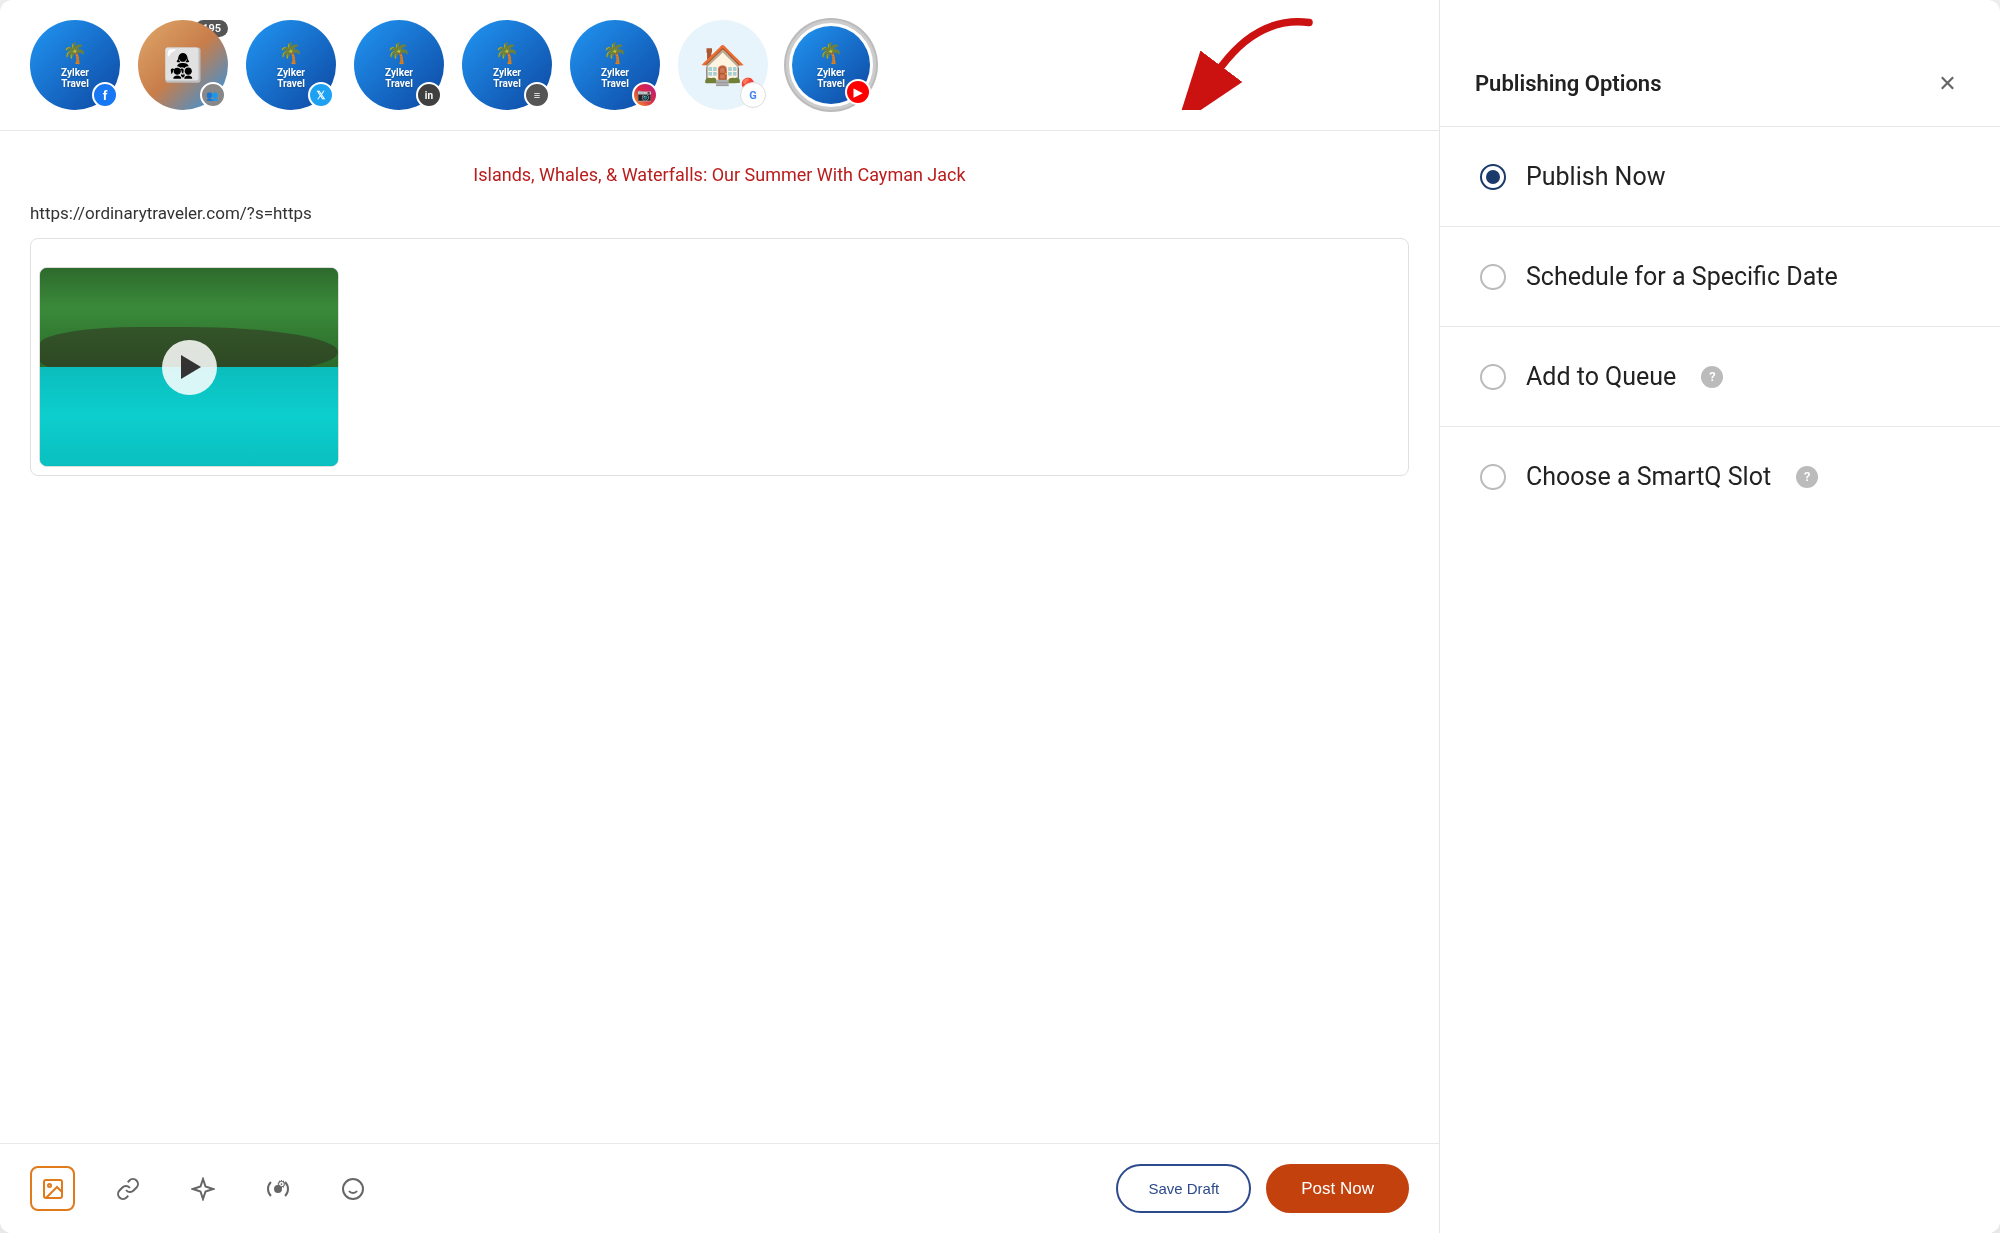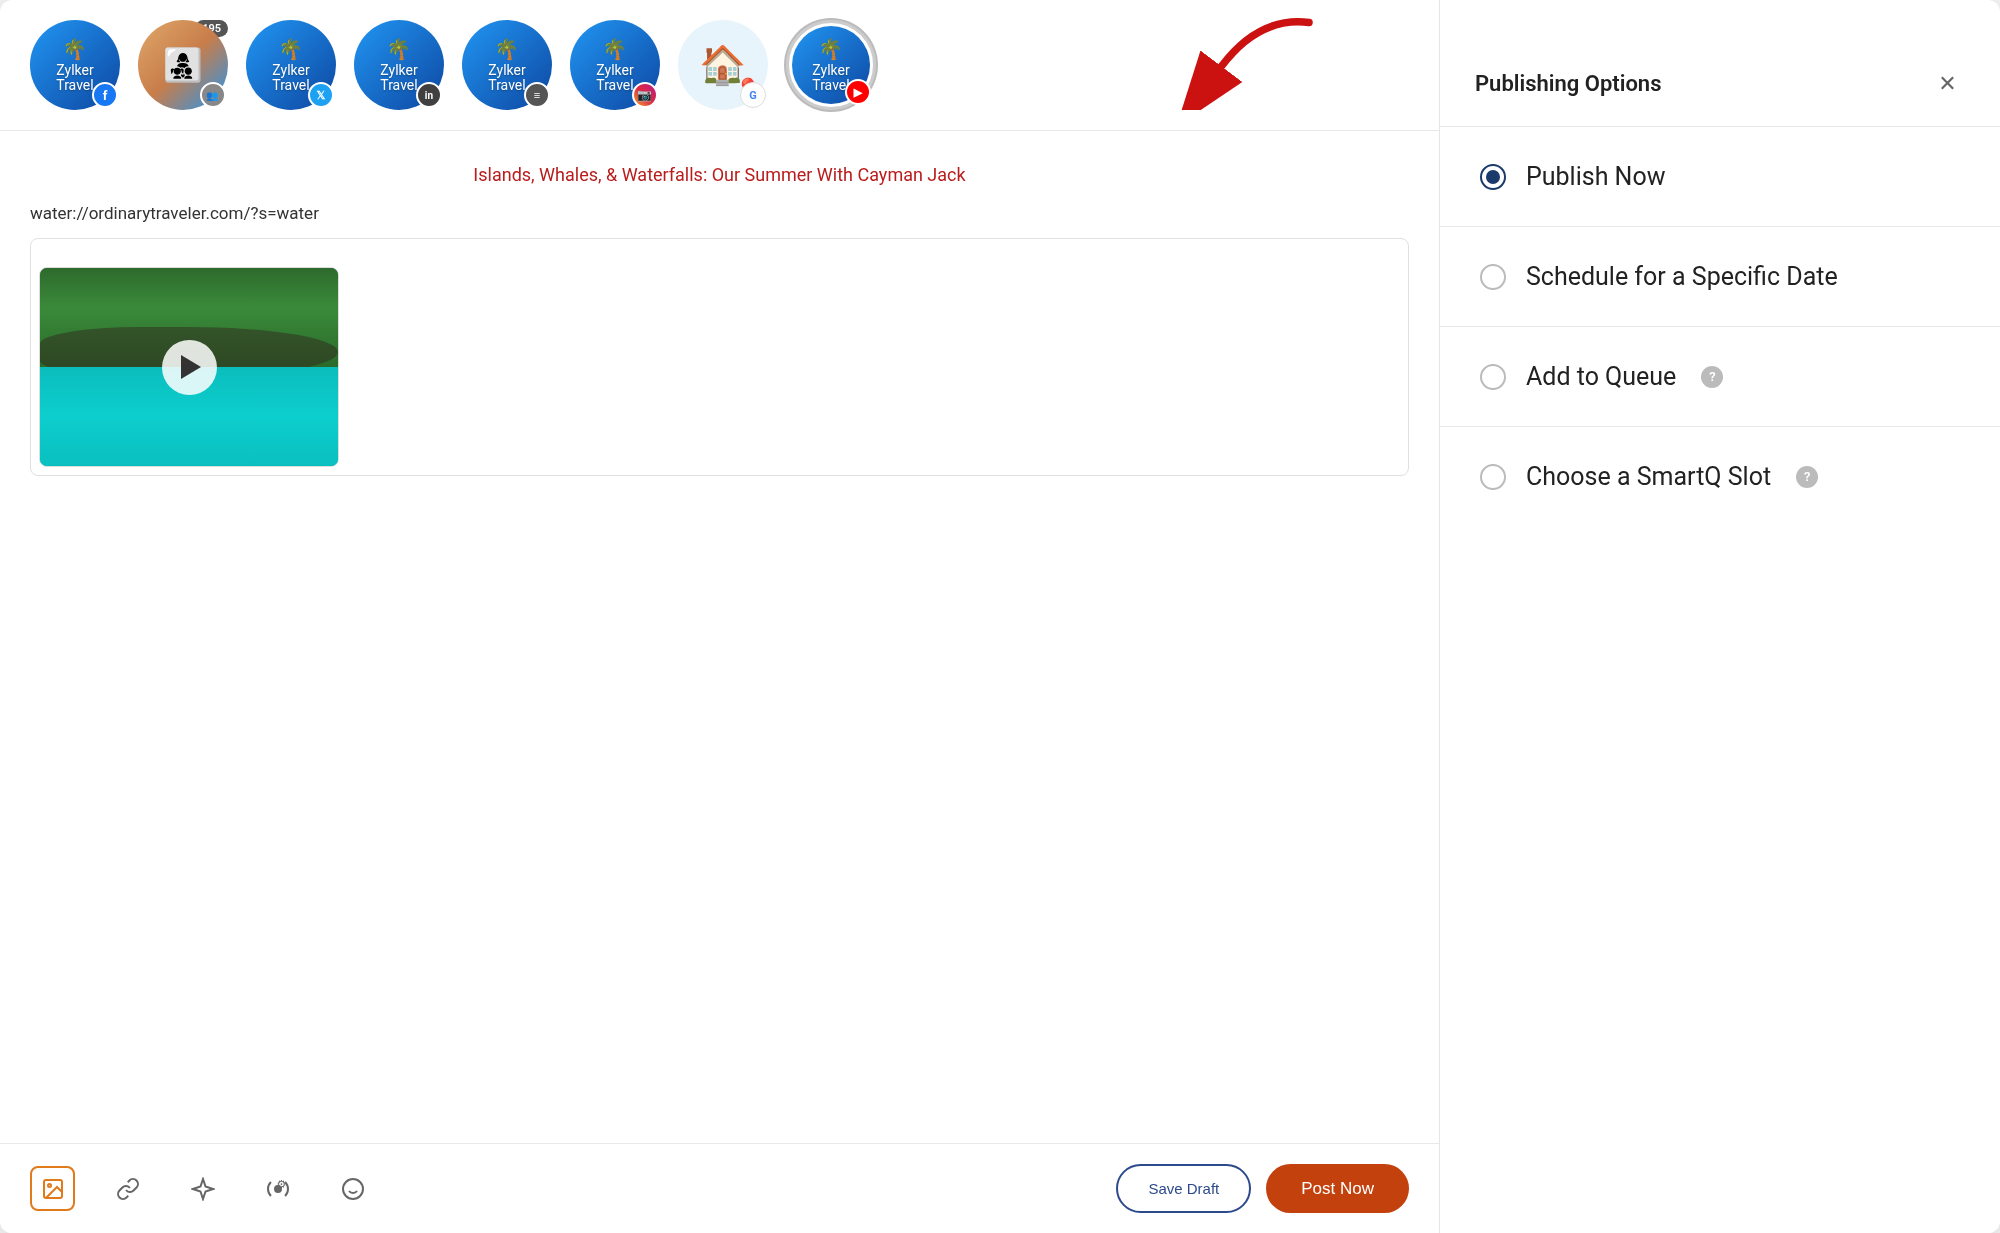--- a/index.html
+++ b/index.html
@@ -63,24 +63,24 @@
       flex-direction: column;
       align-items: center;
       justify-content: center;
       position: relative;
       overflow: hidden;
     }
     .avatar-circle.beach {
       background: linear-gradient(135deg, #2196F3 0%, #0d47a1 100%);
     }
     .avatar-brand {
-      font-size: 14px;
-      font-weight: 400;
+      font-size: 10px;
+      font-weight: 700;
       color: #fff;
-      text-align: left;
+      text-align: center;
       line-height: 1.1;
       text-shadow: 0 1px 2px rgba(0,0,0,0.3);
     }
     .avatar-palm {
       font-size: 20px;
       margin-bottom: 2px;
     }
     .social-badge {
       position: absolute;
       bottom: 2px;
@@ -425,21 +425,21 @@
             <polygon points="0 0, 10 3.5, 0 7" fill="#cc1111"></polygon>
           </marker>
         </defs>
         <path d="M 100 10 Q 60 5 30 45" stroke="#cc1111" stroke-width="6" fill="none" marker-end="url(#arrowhead)" stroke-linecap="round"></path>
       </svg>
 
     </div>
 
     <div class="content-area">
       <div class="post-text">Islands, Whales, &amp; Waterfalls: Our Summer With Cayman Jack</div>
-      <div class="post-link" style="color:#333;cursor:pointer;">water://ordinarytraveler.com/?s=water</div>
+      <div class="post-link" style="color:#333;cursor:pointer;">https://ordinarytraveler.com/?s=https</div>
 
       <div class="thumbnail-wrapper">
         <div class="video-thumbnail">
           <div class="video-bg">
 
             <div style="position:absolute;top:0;left:0;right:0;height:50%;background:linear-gradient(180deg,#2d6a2d 0%,#3a8a3a 40%,#2a6a2a 100%);"></div>
             <div style="position:absolute;top:30%;left:0;right:0;height:25%;background:rgba(50,40,30,0.5);border-radius:40% 60% 60% 40%;"></div>
             <div style="position:absolute;bottom:0;left:0;right:0;height:50%;background:linear-gradient(180deg,#0bbdbd 0%,#0dcece 50%,#0abfbf 100%);"></div>
             <div class="play-btn">
               <div class="play-triangle"></div>

